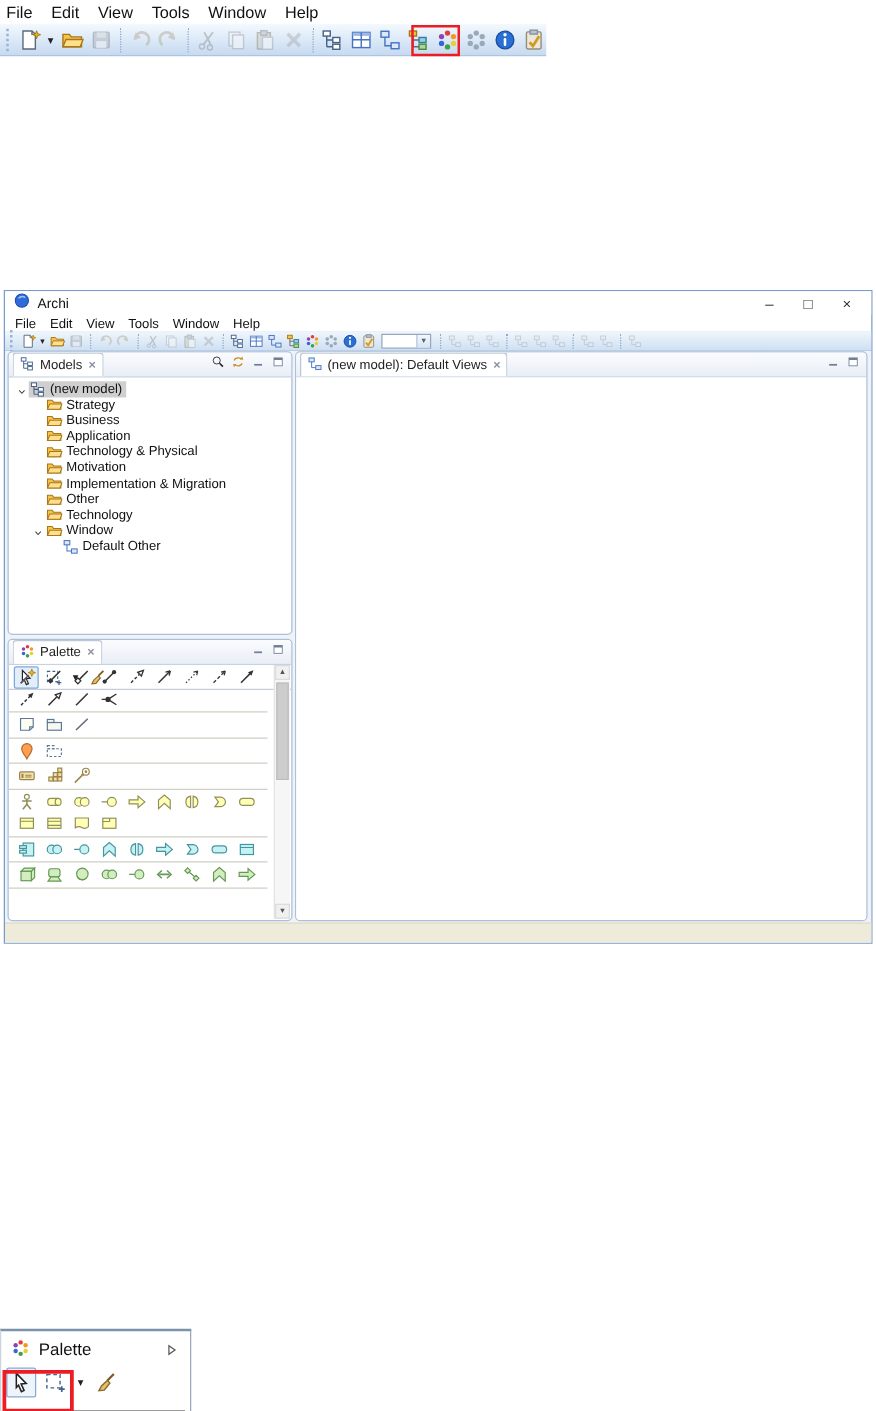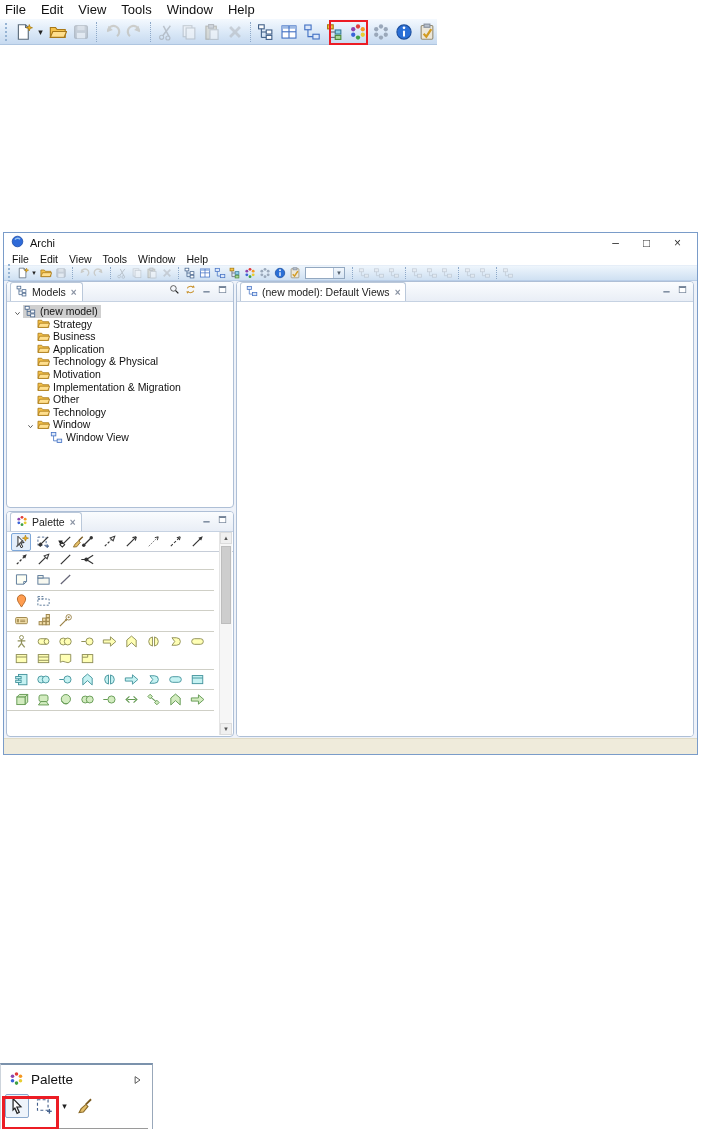--- a/index.html
+++ b/index.html
@@ -618,21 +618,21 @@
             </div>
             <div class="tree-row">
               <span style="width: 31px; flex: 0 0 auto;"></span>
               <span class="tree-chev"></span>
               <span class="tree-wrap">
                 <svg width="13" height="13" viewBox="0 0 16 16">
                   <rect x="1.6" y="1.8" width="5.6" height="4.2" fill="#dce8fa" stroke="#4472c4" stroke-width="1" rx="0"></rect>
                   <rect x="8.8" y="10" width="5.6" height="4.2" fill="#dce8fa" stroke="#4472c4" stroke-width="1" rx="0"></rect>
                   <path d="M4.4,6 L4.4,12.1 L8.8,12.1" fill="none" stroke="#4472c4" stroke-width="1"></path>
                 </svg>
-                <span>Window View</span>
+                <span>Default Other</span>
               </span>
             </div>
           </div>
       </div>
 
       <div id="palette-panel" class="panel">
         <div class="ptab-bar">
           <span class="ptab">
             <span id="palette-tab-icon"><svg width="12" height="12" viewBox="0 0 16 16">
                   <circle cx="8" cy="3.0999999999999996" r="1.9" fill="#e23b3b" stroke="none" stroke-width="1"></circle>

